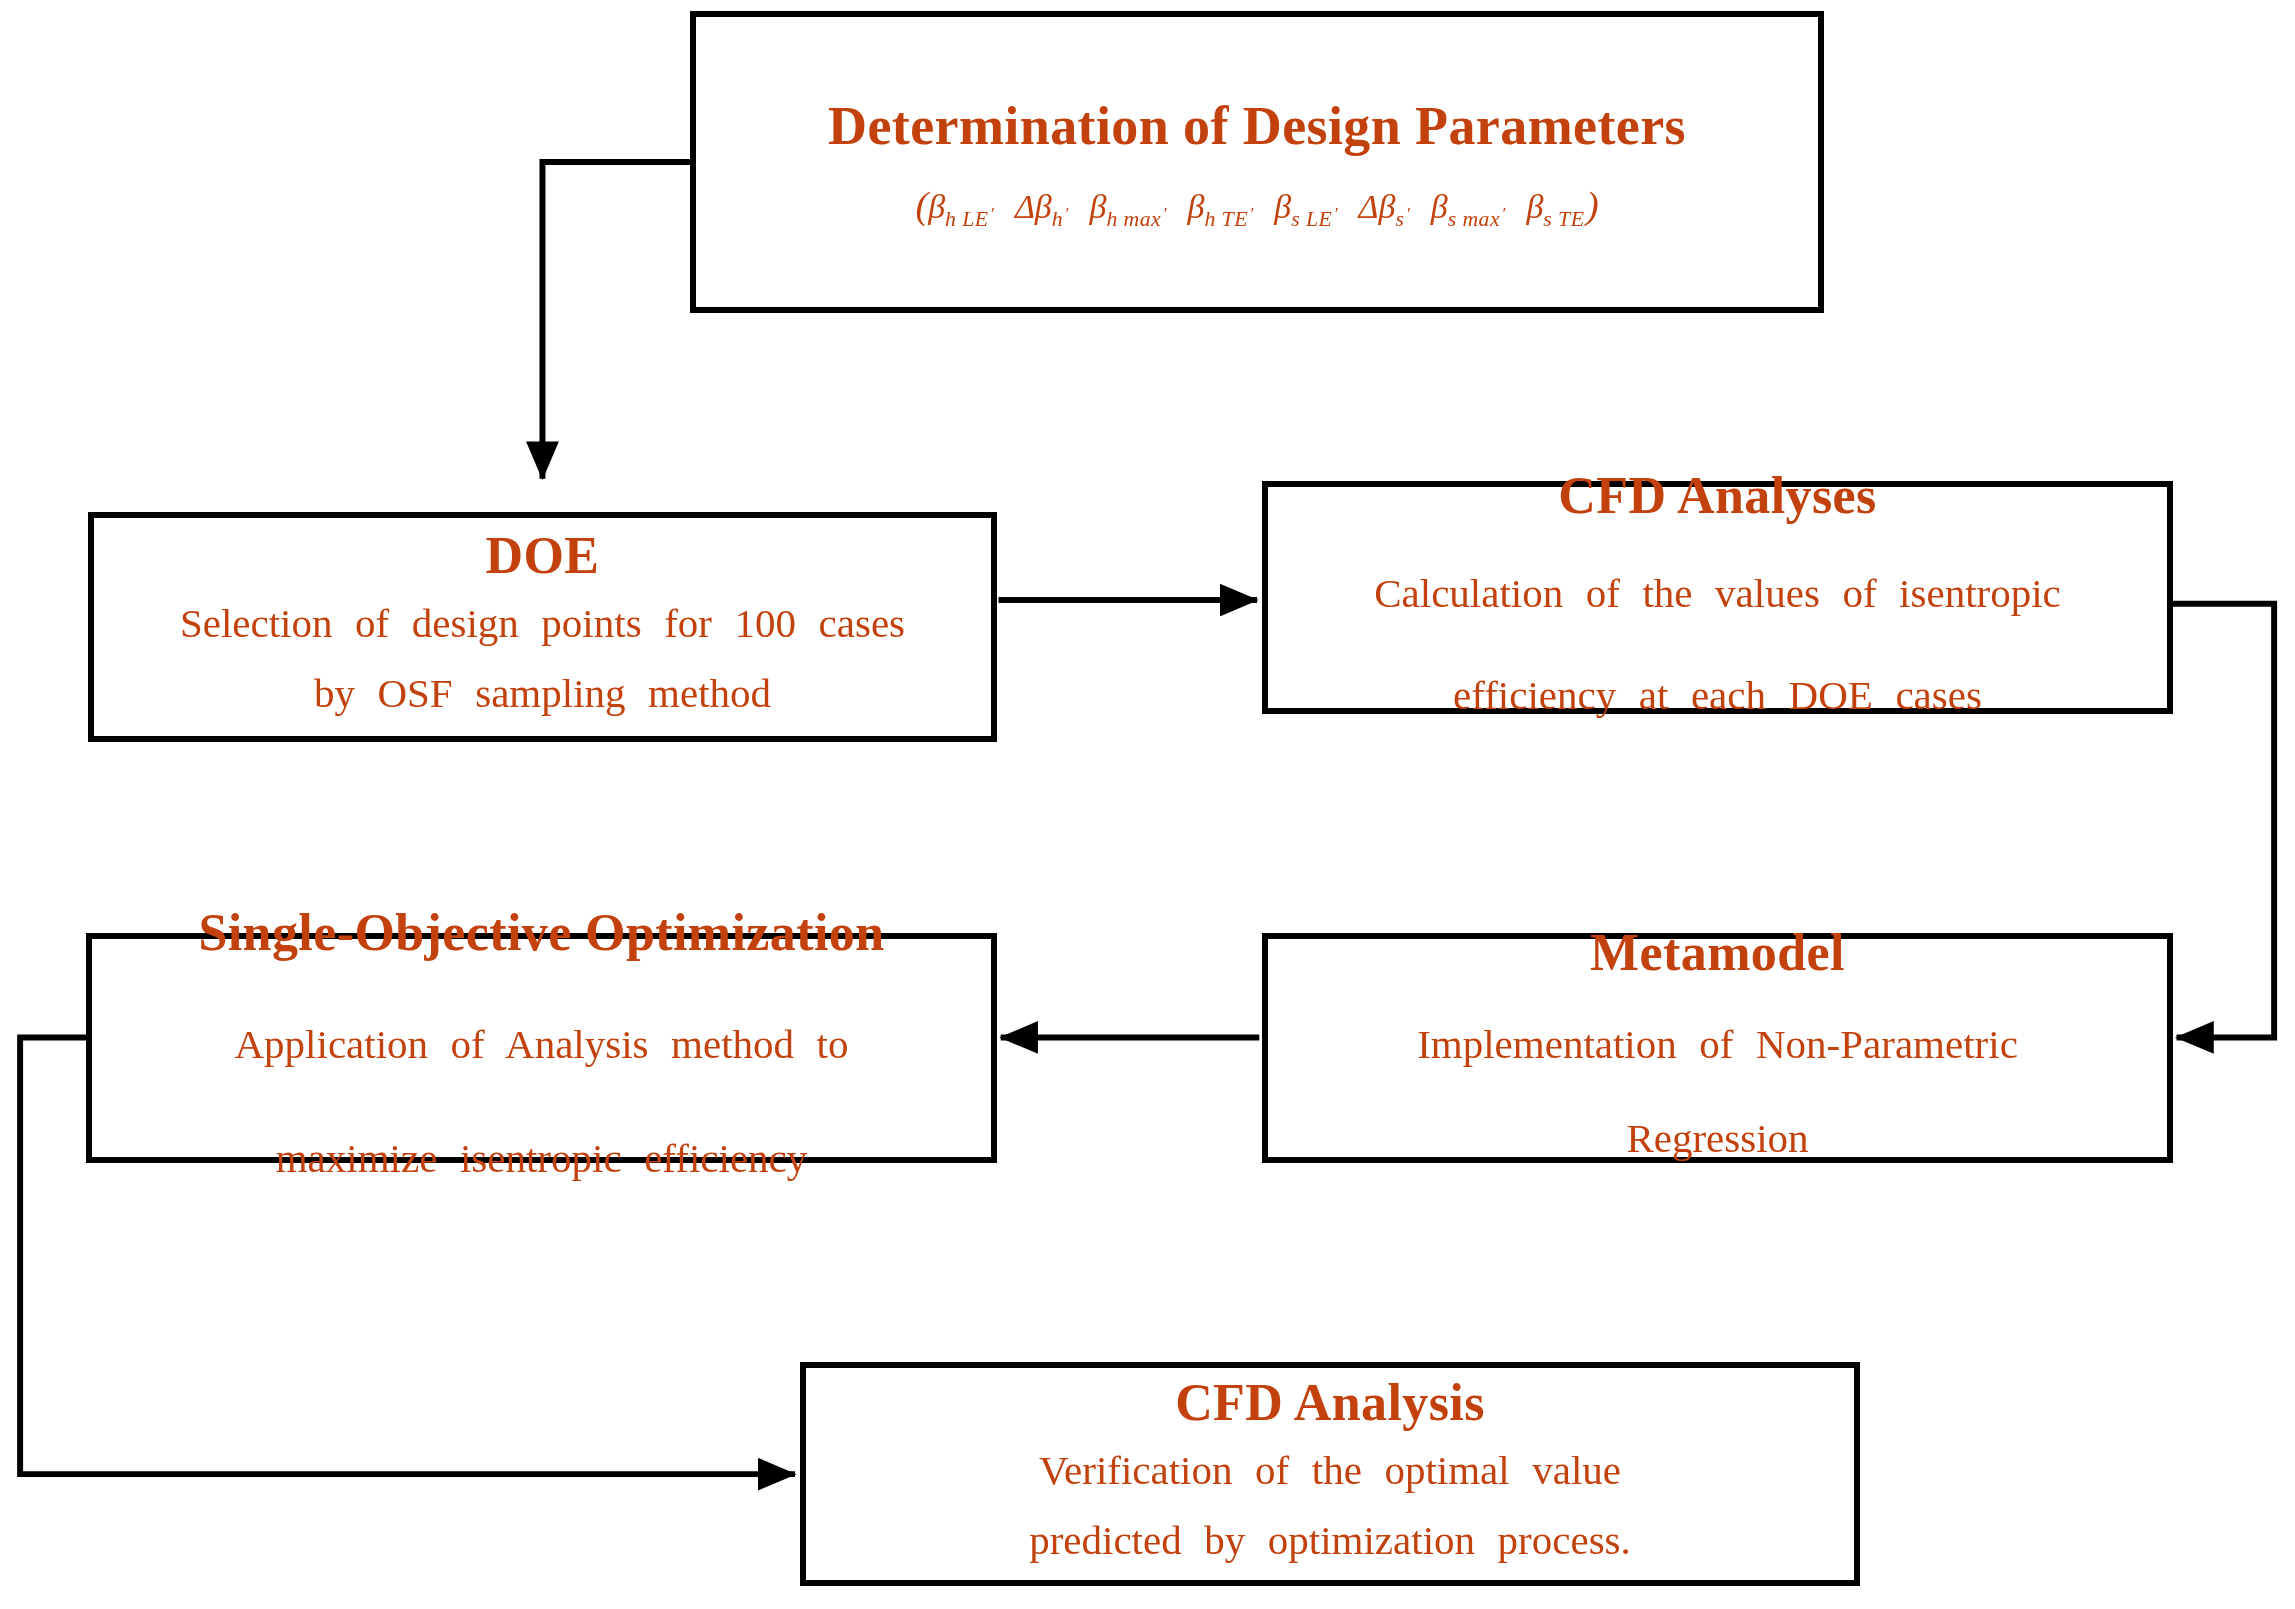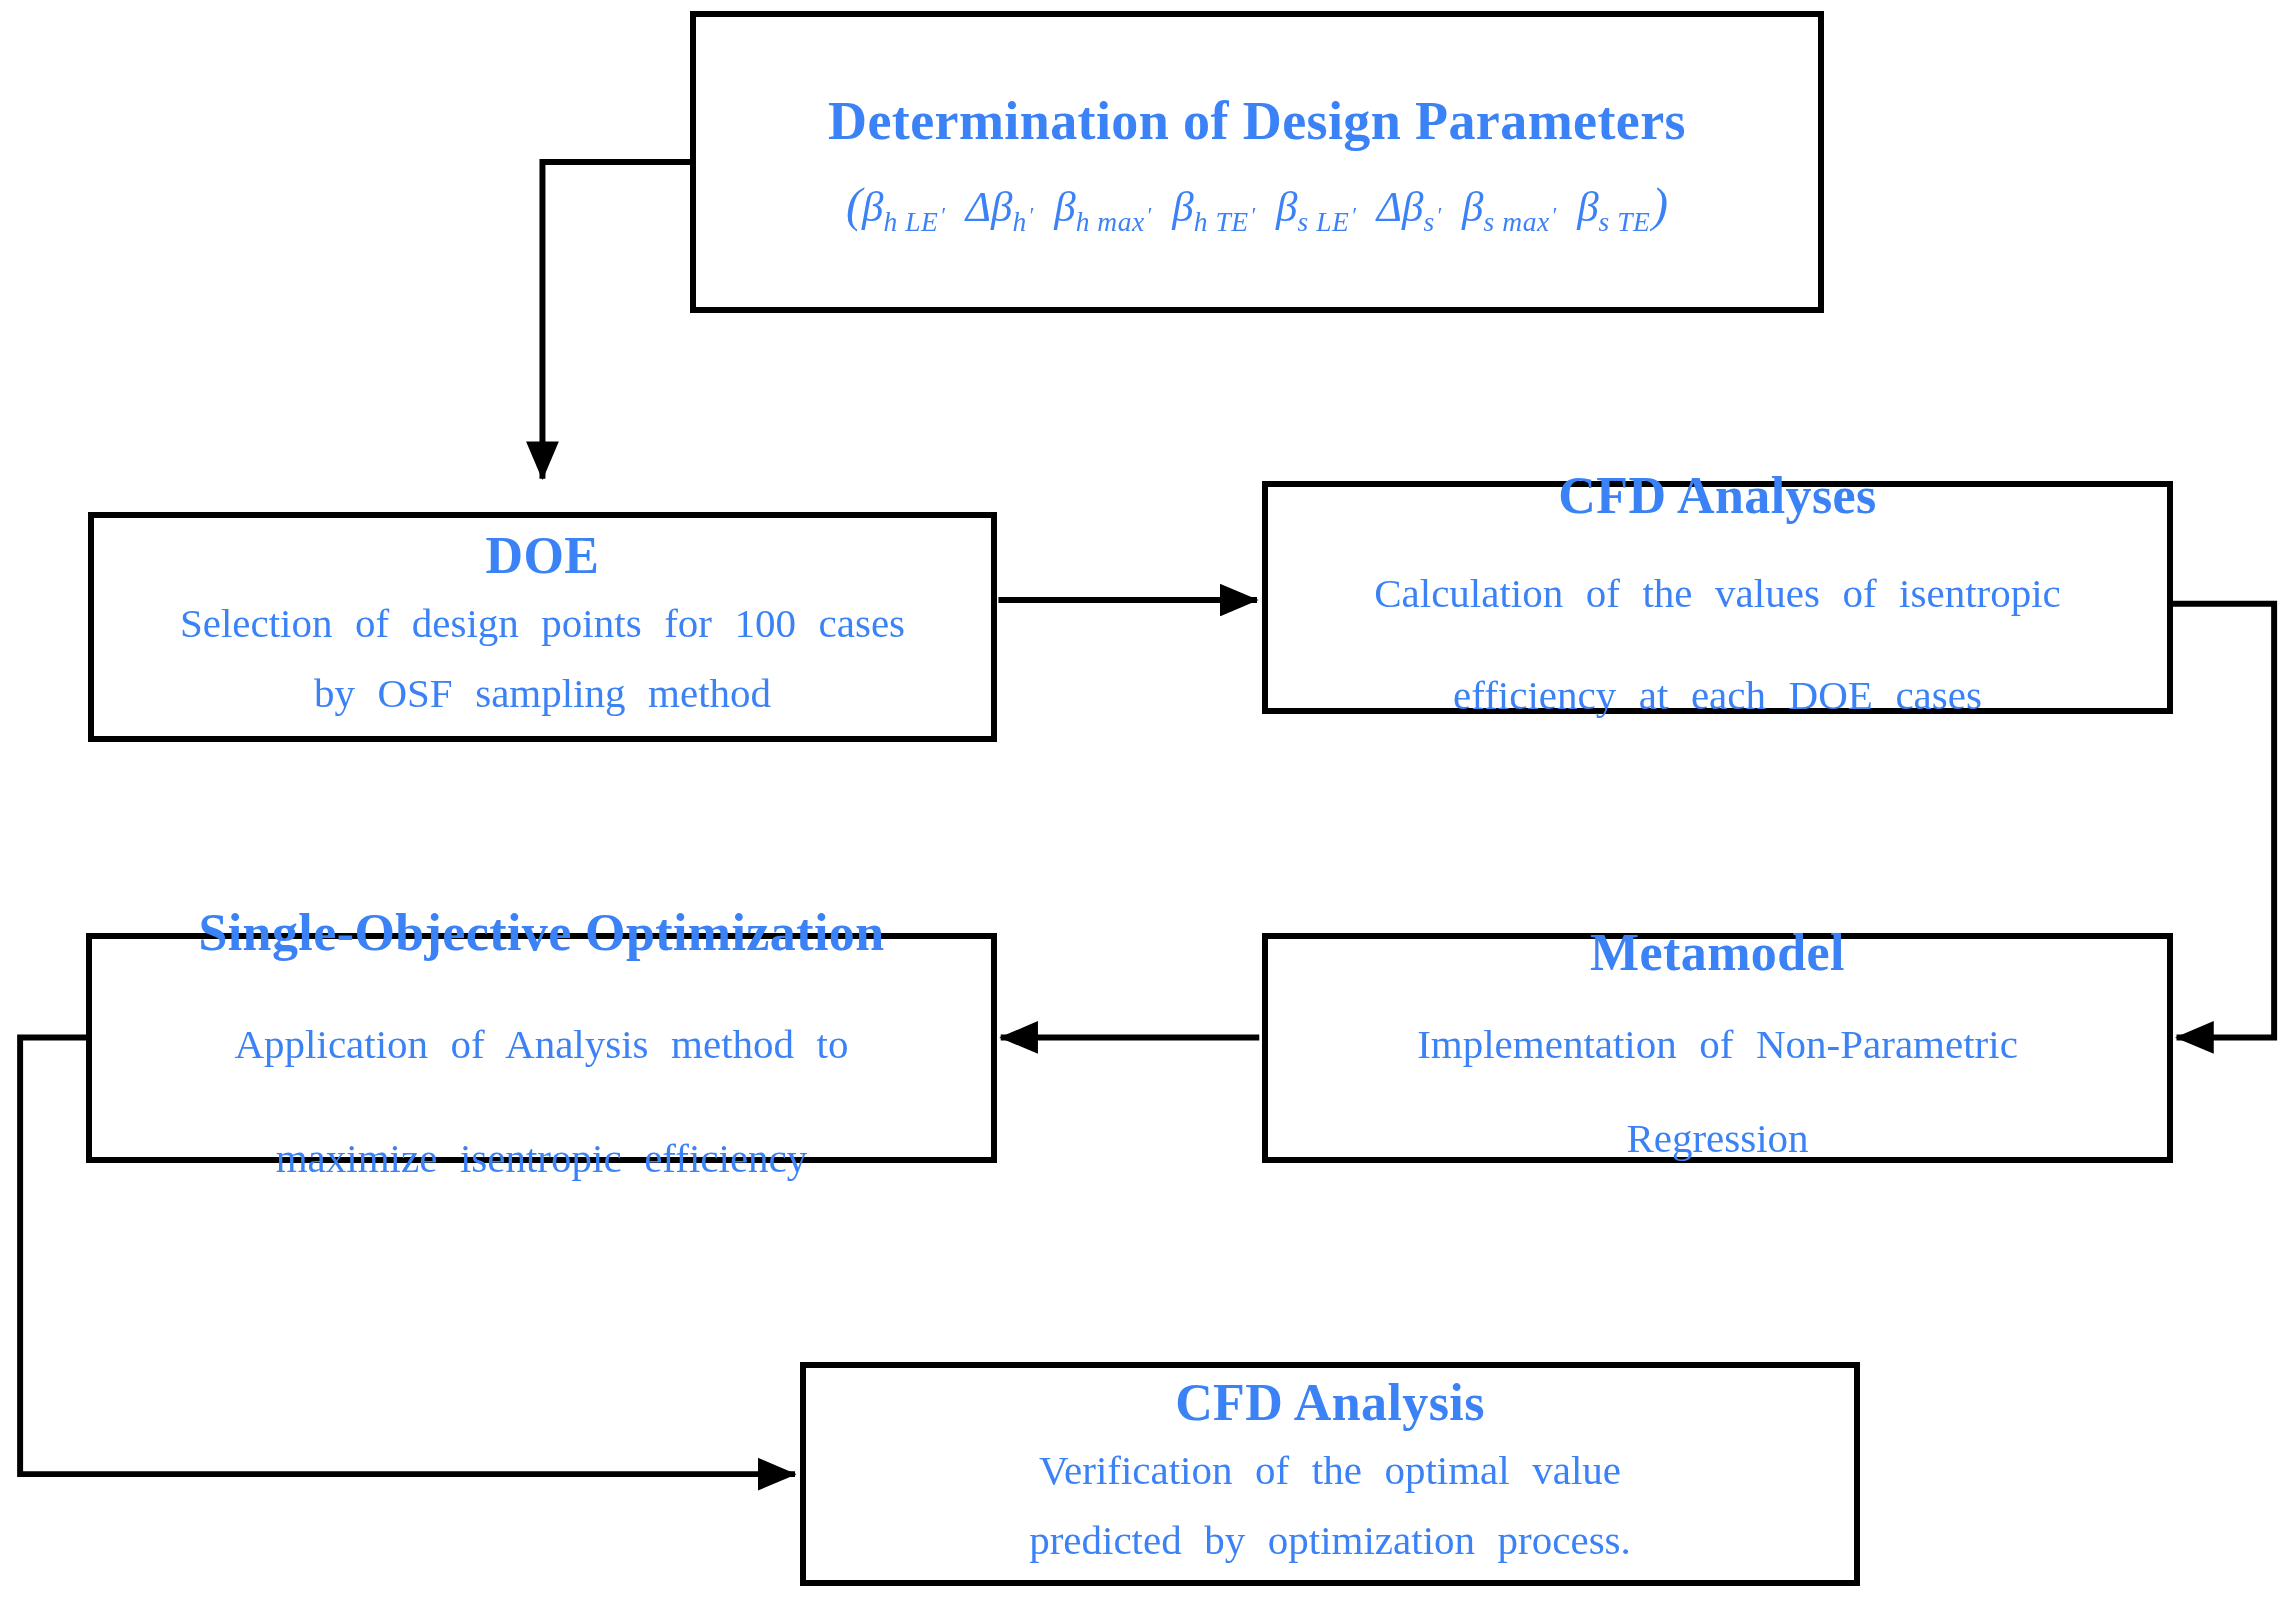--- a/index.html
+++ b/index.html
@@ -2,21 +2,21 @@
 <html style="font-size:12px"><head>
 <meta charset="utf-8">
 <style>
   html, body { margin: 0; padding: 0; background: #ffffff; }
   .canvas {
     position: relative;
     width: 2295px;
     height: 1610px;
     background: #ffffff;
     font-family: "Liberation Serif", serif;
-    color: #3b82f6;
+    color: #c2410c;
     overflow: hidden;
   }
   .connector-layer {
     position: absolute;
     left: 0; top: 0;
     width: 2295px; height: 1610px;
   }
   .fbox {
     position: absolute;
     box-sizing: border-box;
@@ -37,21 +37,21 @@
   }
   .box-title.big { font-size: 54px; }
   .box-line {
     font-size: 41px;
     line-height: 1.72;
     word-spacing: 0.30em;
     white-space: nowrap;
   }
   .formula {
     font-style: italic;
-    font-size: 43px;
+    font-size: 34px;
     line-height: 1;
     margin-top: 27px;
     white-space: nowrap;
   }
   .paren { font-size: 1.12em; }
   .param { display: inline-block; }
   .param + .param { margin-left: 21px; }
   .pbase { font-style: italic; }
   .psub {
     font-size: 0.64em;

